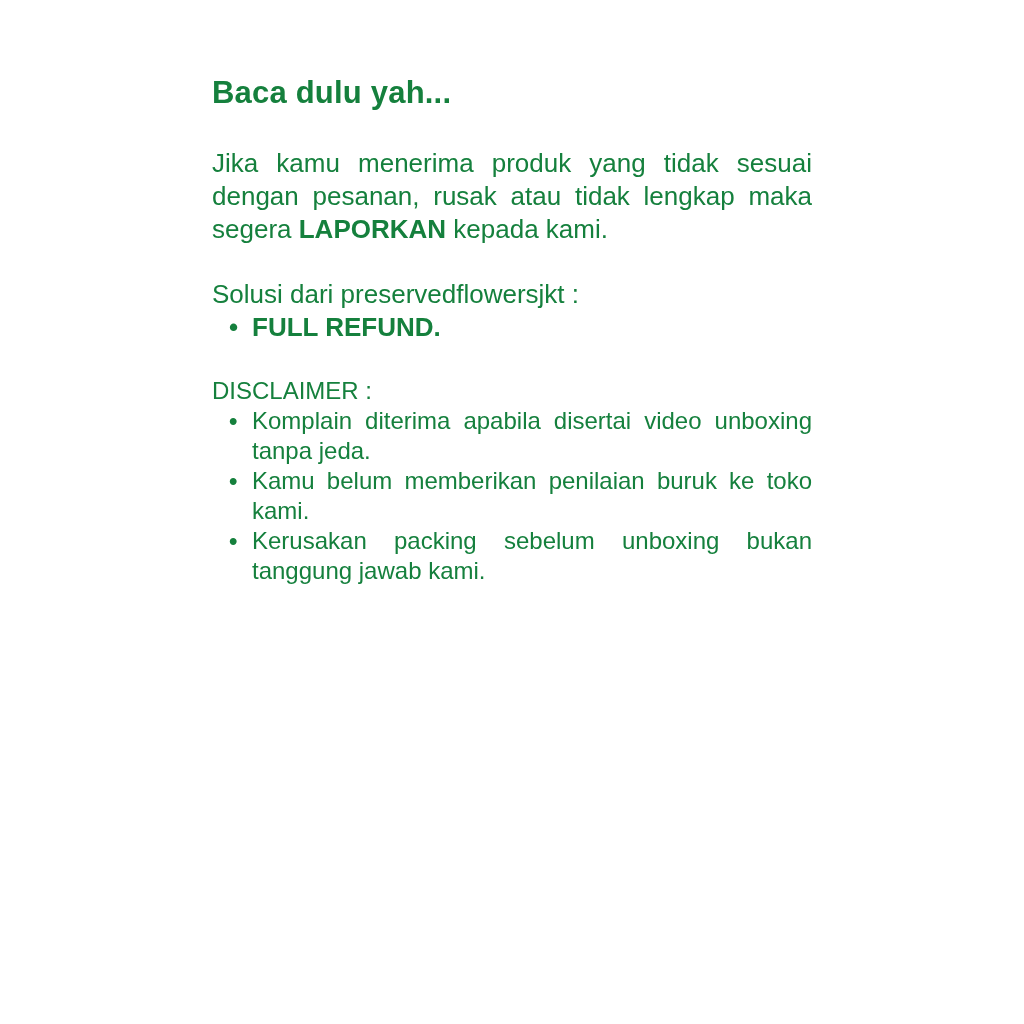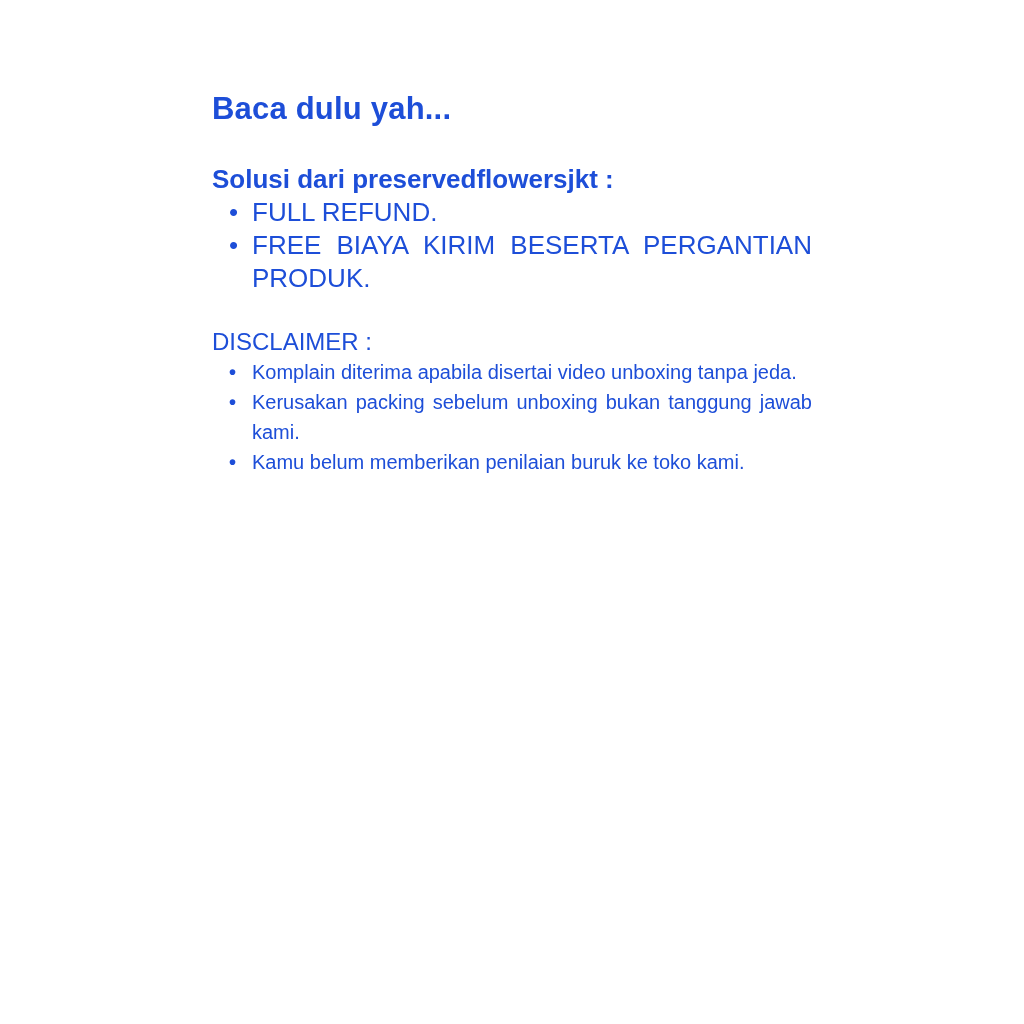--- a/index.html
+++ b/index.html
@@ -6,23 +6,23 @@
     margin: 0;
     padding: 0;
     width: 1024px;
     height: 1024px;
     background: #ffffff;
     font-family: "Liberation Sans", "DejaVu Sans", sans-serif;
     overflow: hidden;
   }
   .page {
     width: 600px;
-    margin: 16px auto;
+    margin: 0 auto;
     padding-top: 74px;
-    color: #1d4ed8;
+    color: #15803d;
   }
   .page-title {
     font-size: 31px;
     font-weight: bold;
     line-height: 37px;
     margin: 0 0 36px 0;
     letter-spacing: 0.2px;
   }
   .body-par {
     font-size: 26px;
@@ -30,77 +30,76 @@
     margin: 0 0 32px 0;
     text-align: justify;
   }
   .body-par b, .body-par strong { font-weight: bold; }
   .section { margin: 0 0 32px 0; }
   .section-label {
     font-size: 26px;
     line-height: 33px;
     margin: 0;
     text-align: left;
-    font-weight: bold;
   }
   ul.bullet-list {
     list-style: none;
     margin: 0;
     padding: 0;
   }
   ul.bullet-list li {
     position: relative;
     padding-left: 40px;
     text-align: justify;
   }
   ul.bullet-list li::before {
     content: "\2022";
     position: absolute;
     left: 17px;
     top: 0;
   }
   ul.bold-list li {
     font-size: 26px;
     line-height: 33px;
-    font-weight: normal;
+    font-weight: bold;
   }
   .disclaimer-heading {
     font-size: 24px;
     line-height: 30px;
     font-weight: normal;
     margin: 0;
   }
   ul.disclaimer-list li {
-    font-size: 20px;
+    font-size: 24px;
     line-height: 30px;
   }
   ul.disclaimer-list li::before {
     font-weight: bold;
   }
 </style>
 </head>
 <body>
 
 <div class="page">
 
   <h1 class="page-title">Baca dulu yah...</h1>
 
+  <p class="body-par"><span>Jika kamu menerima produk yang tidak sesuai dengan pesanan, rusak atau tidak lengkap maka segera </span><strong>LAPORKAN</strong><span> kepada kami.</span></p>
 
   <div class="section">
     <p class="section-label">Solusi dari preservedflowersjkt :</p>
     <ul class="bullet-list bold-list">
       <li>FULL REFUND.</li>
-      <li>FREE BIAYA KIRIM BESERTA PERGANTIAN PRODUK.</li>
     </ul>
   </div>
 
 
 
   <div class="section">
     <p class="disclaimer-heading">DISCLAIMER :</p>
     <ul class="bullet-list disclaimer-list">
       <li>Komplain diterima apabila disertai video unboxing tanpa jeda.</li>
+      <li>Kamu belum memberikan penilaian buruk ke toko kami.</li>
       <li>Kerusakan packing sebelum unboxing bukan tanggung jawab kami.</li>
-      <li>Kamu belum memberikan penilaian buruk ke toko kami.</li>
     </ul>
   </div>
 
 </div>
 
 </body></html>

